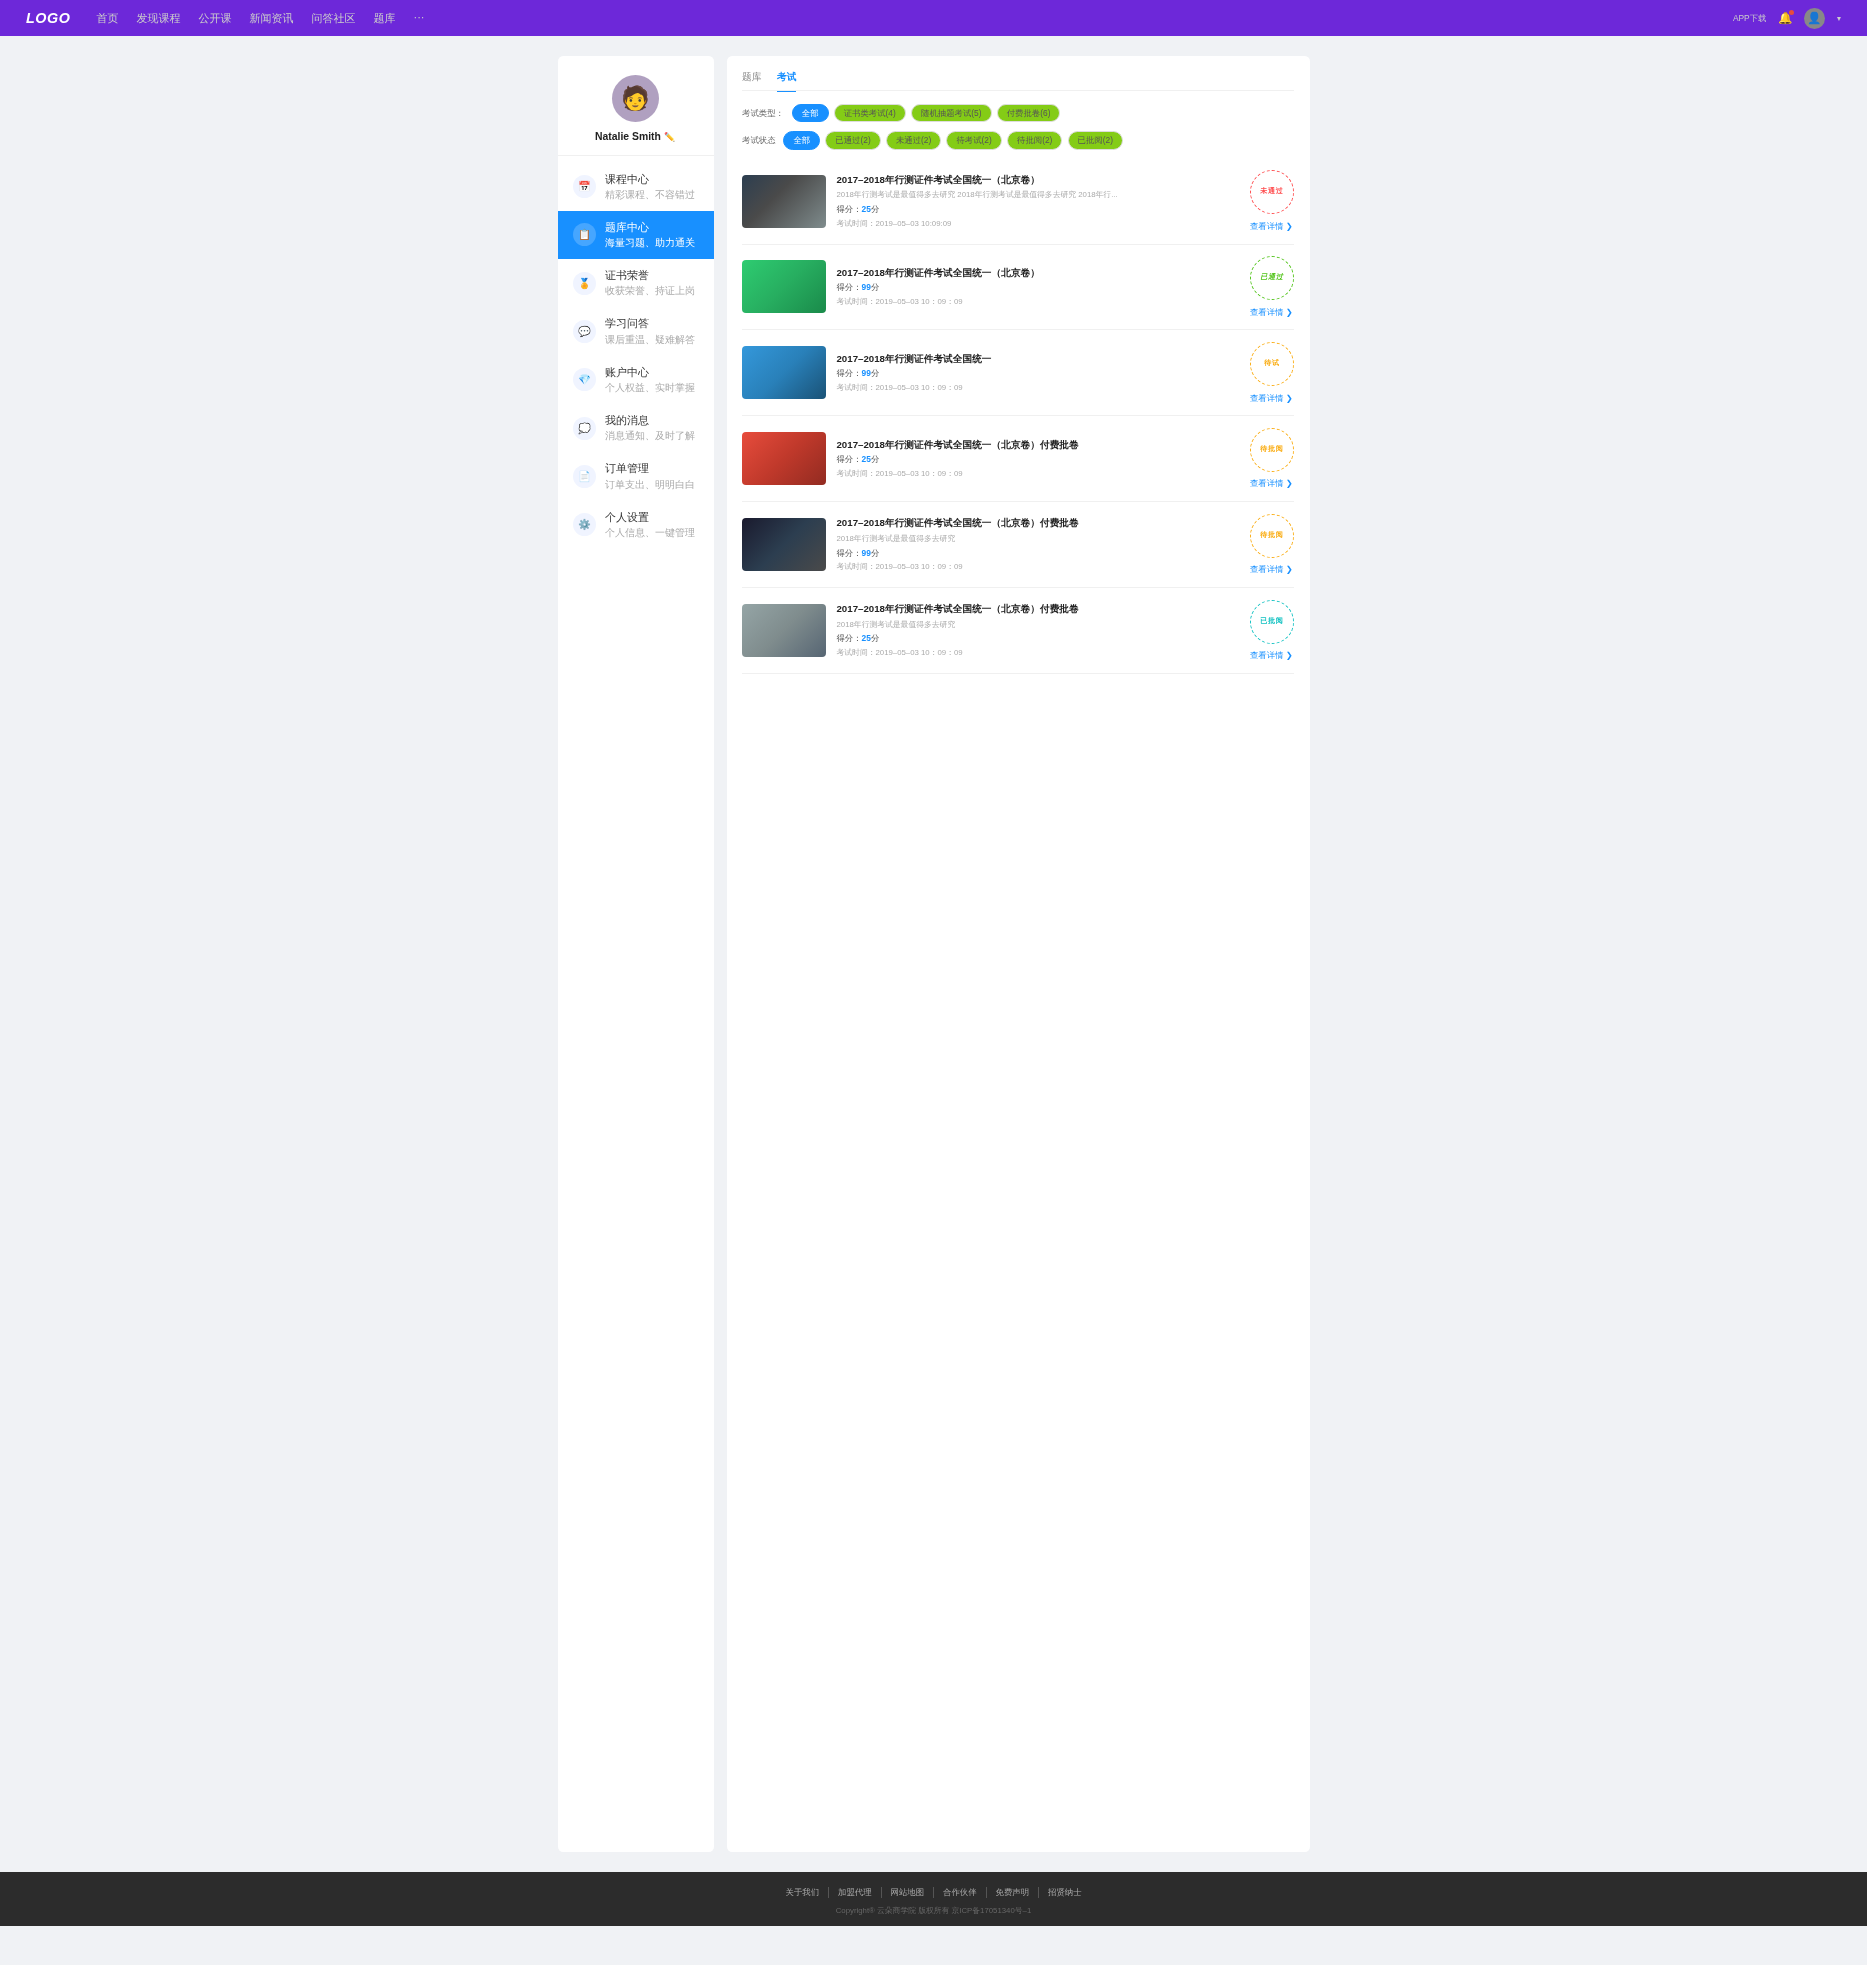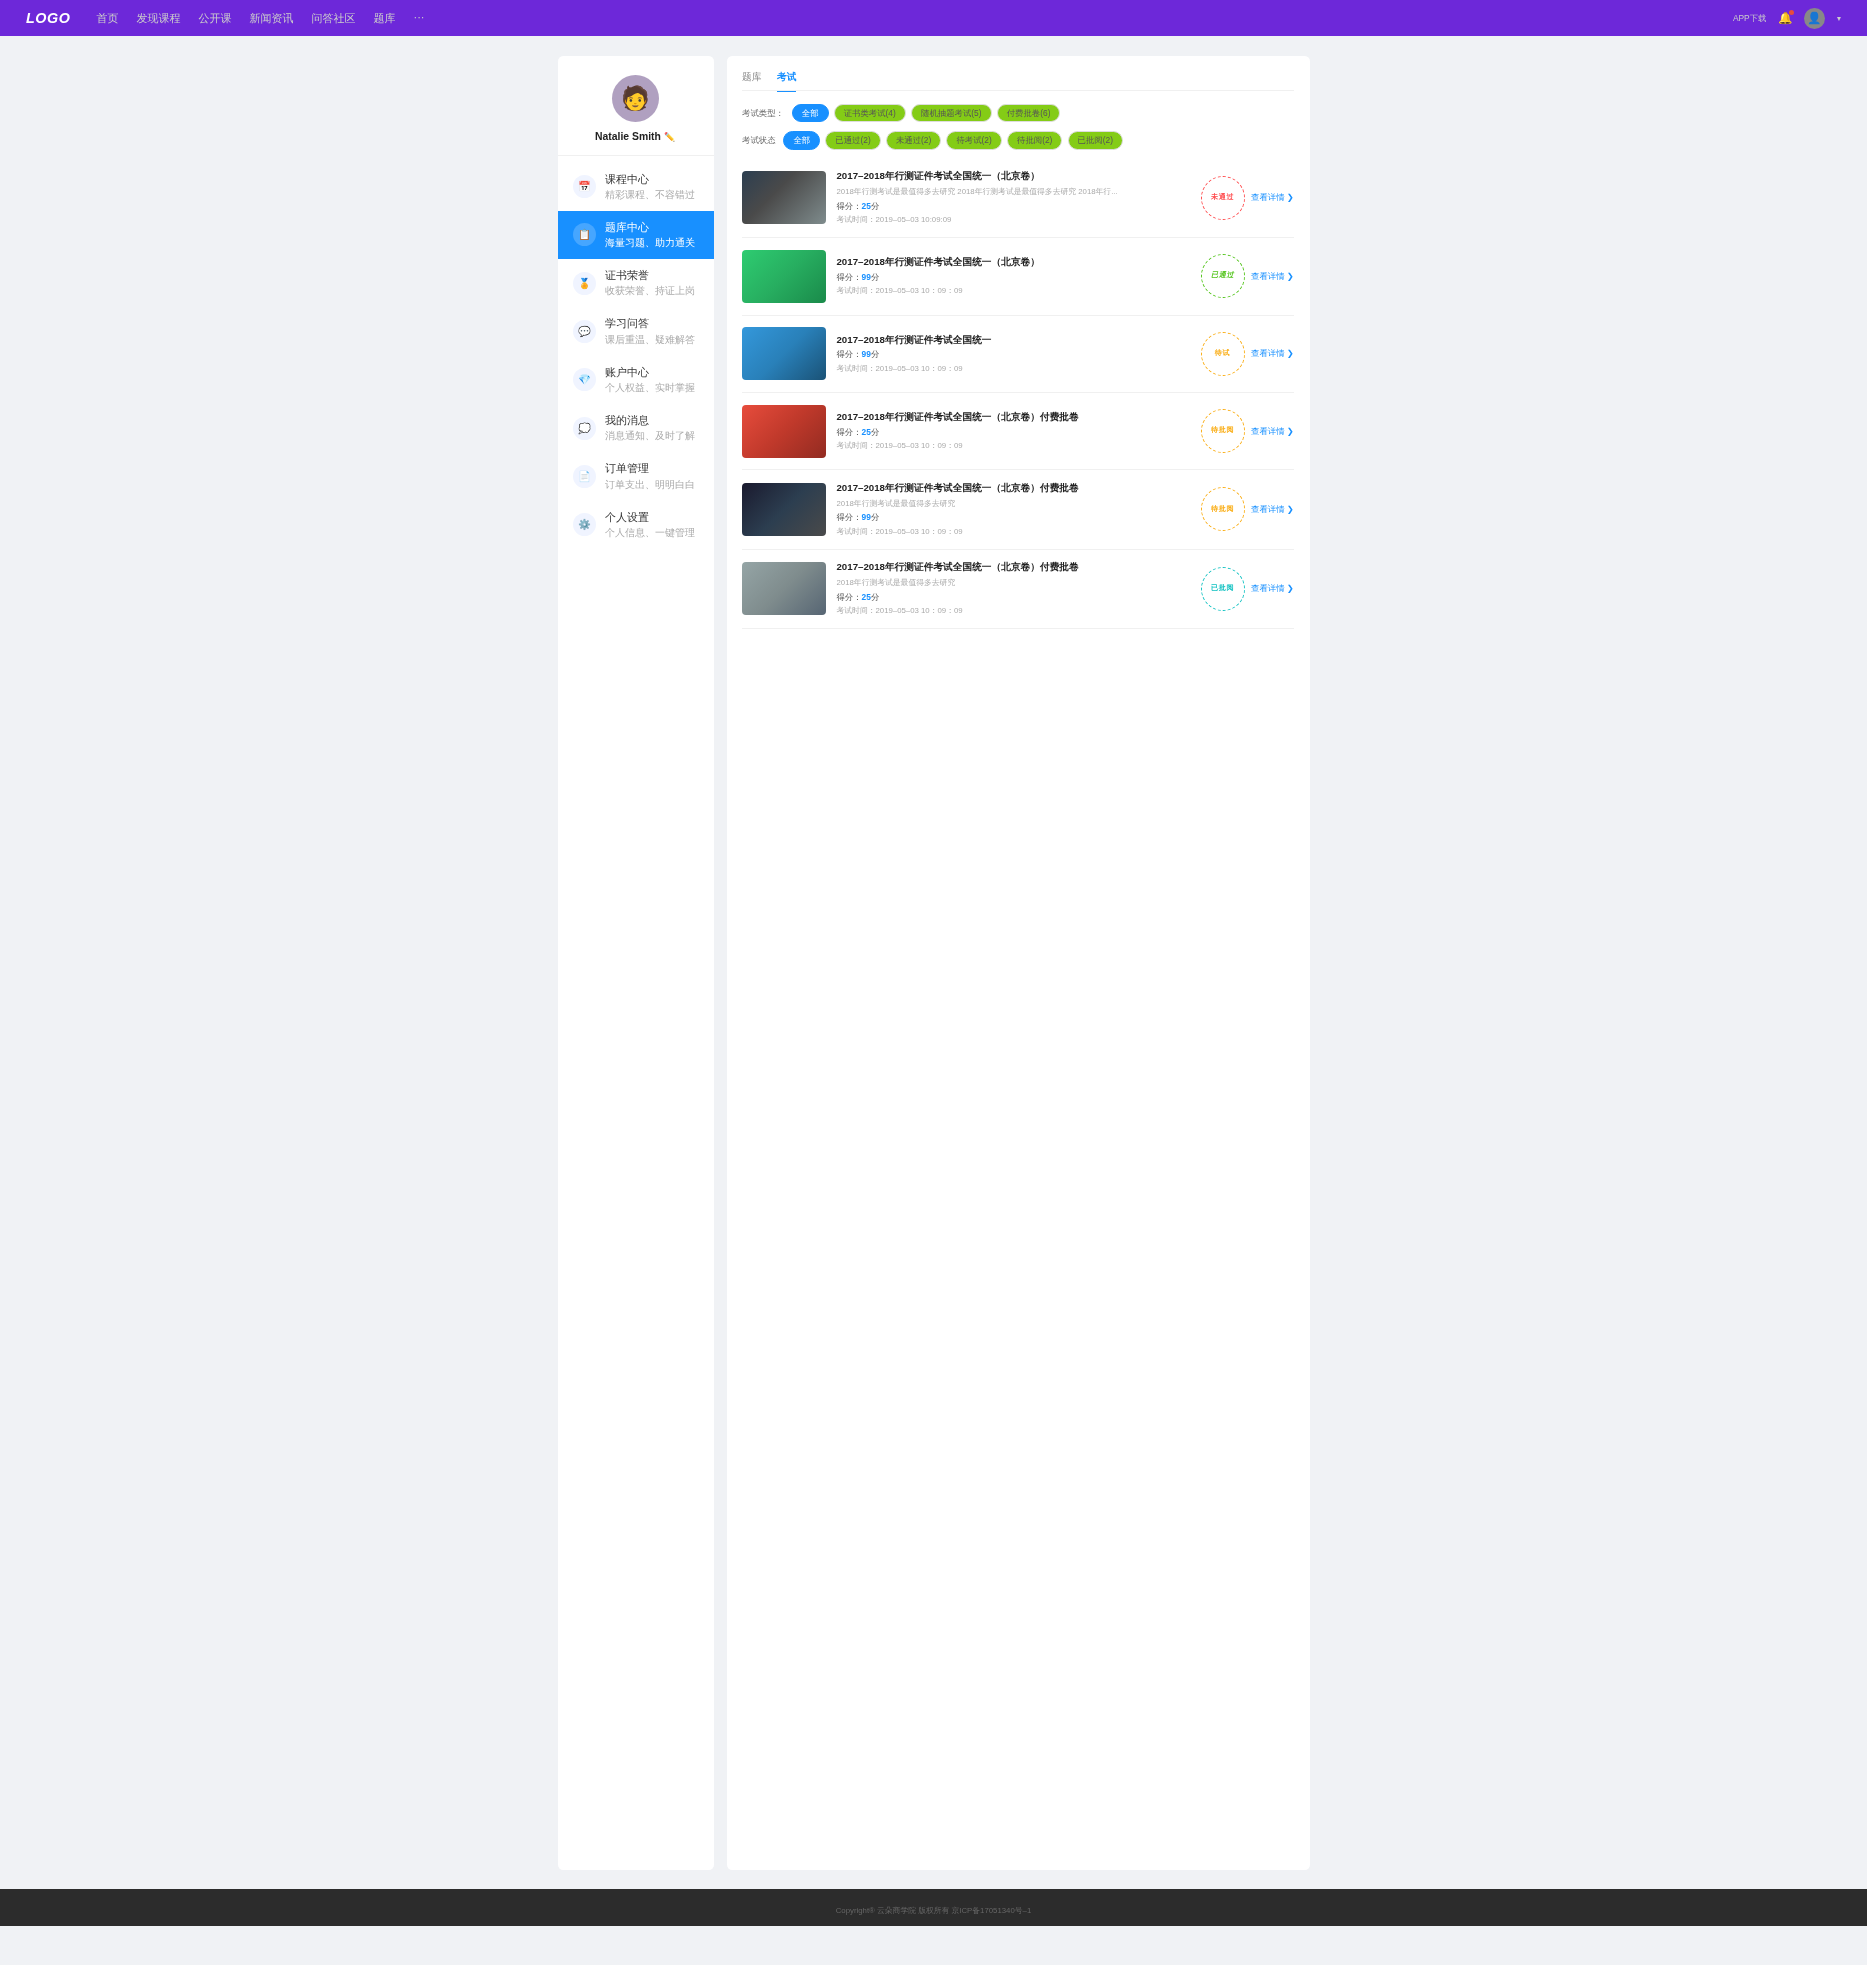--- a/index.html
+++ b/index.html
@@ -269,21 +269,22 @@
       color: #555;
       margin-bottom: 2.6px;
     }
     .exam-score span { color: #1890ff; font-weight: bold; }
     .exam-time {
       font-size: 7.8px;
       color: #aaa;
     }
     .exam-actions {
       display: flex;
-      align-items: center;
+      flex-direction: column;
+      align-items: flex-start;
       gap: 6.5px;
       flex-shrink: 0;
     }
     .exam-status-stamp {
       width: 44px; height: 44px;
       border-radius: 50%;
       border: 1.3px dashed;
       display: flex; align-items: center; justify-content: center;
       font-size: 7.1px;
       font-weight: bold;
@@ -548,16 +549,24 @@
     <div class="exam-actions">
       <div class="exam-status-stamp stamp-reviewed" style="border-color:#13c2c2;color:#13c2c2;">已批阅</div>
       <div class="exam-detail-link">查看详情 ❯</div>
     </div>
   </div>
         </div>
     </main>
   </div>
 
   <footer class="footer">
+    <div class="footer-links" id="footer-links">
+        <span class="footer-link">关于我们</span>
+        <span class="footer-link">加盟代理</span>
+        <span class="footer-link">网站地图</span>
+        <span class="footer-link">合作伙伴</span>
+        <span class="footer-link">免费声明</span>
+        <span class="footer-link">招贤纳士</span>
+      </div>
     <div class="footer-copyright">Copyright® 云朵商学院  版权所有    京ICP备17051340号–1</div>
   </footer>
 </div>
 
 
 </body></html>

